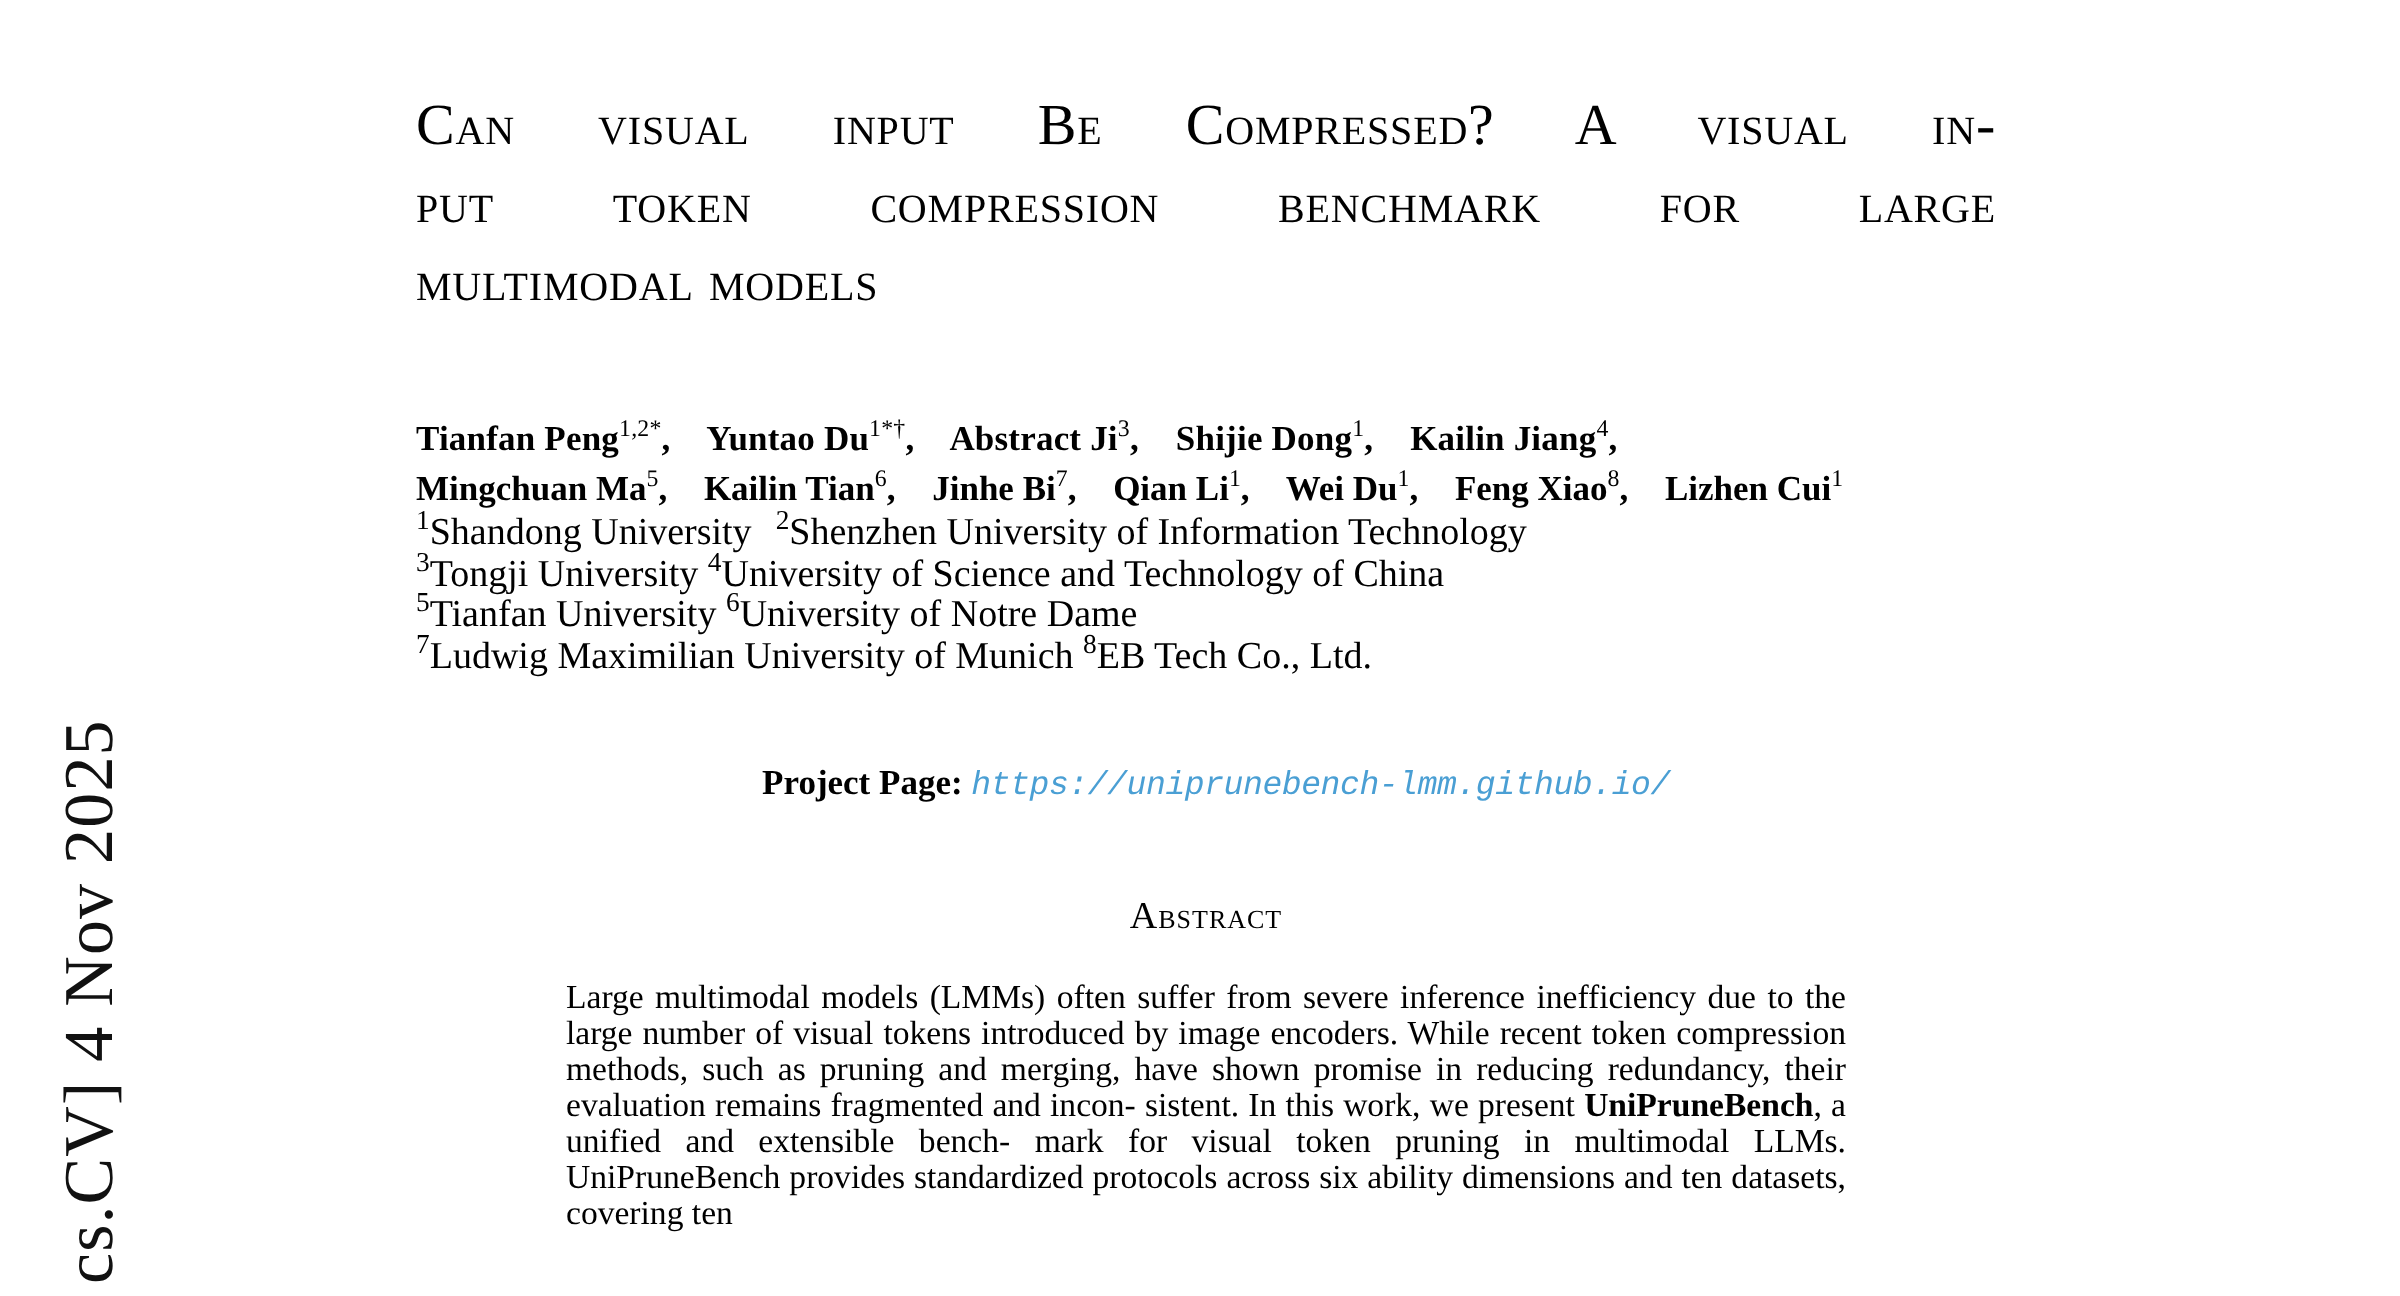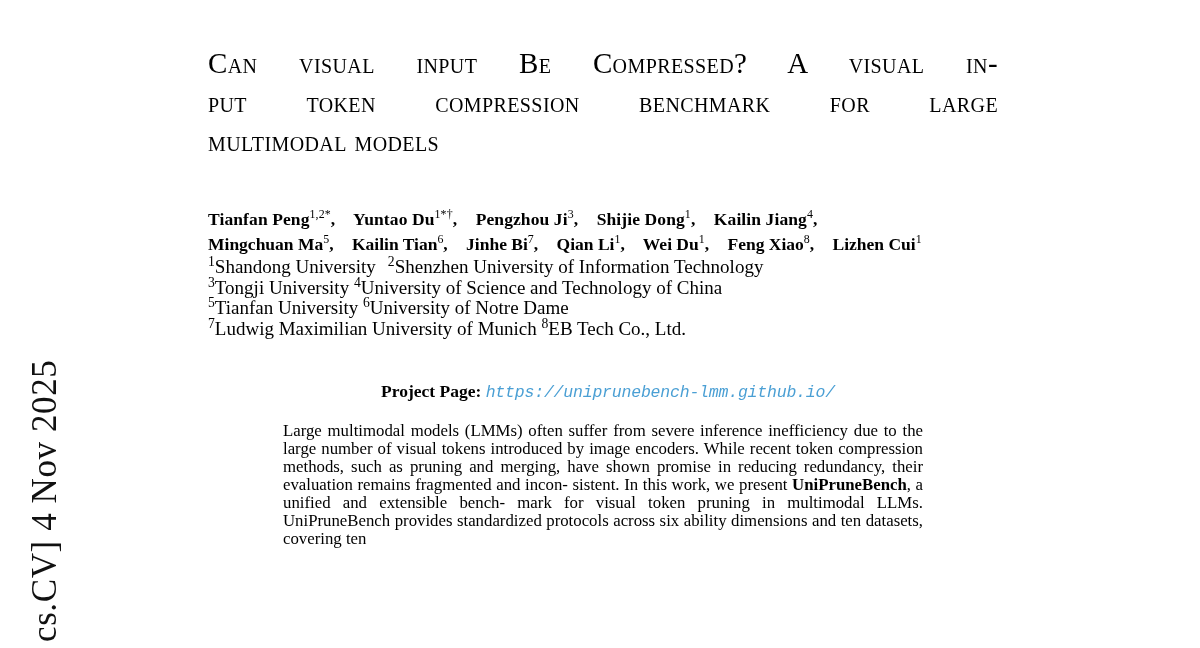--- a/index.html
+++ b/index.html
@@ -148,21 +148,21 @@
   <div class="title">
     <span class="ln just">Can visual input Be Compressed? A visual in-</span>
     <span class="ln just">put token compression benchmark for large</span>
     <span class="ln">multimodal models</span>
   </div>
 
   <div class="authors">
     <span class="aline l1">
       <span>Tianfan Peng</span><sup>1,2*</sup><span>,</span><span class="sep"></span>
       <span>Yuntao Du</span><sup>1*†</sup><span>,</span><span class="sep"></span>
-      <span>Pengzhou Ji</span><sup>3</sup><span>,</span><span class="sep"></span>
+      <span>Abstract Ji</span><sup>3</sup><span>,</span><span class="sep"></span>
       <span>Shijie Dong</span><sup>1</sup><span>,</span><span class="sep"></span>
       <span>Kailin Jiang</span><sup>4</sup><span>,</span>
     </span>
     <span class="aline l2">
       <span>Mingchuan Ma</span><sup>5</sup><span>,</span><span class="sep"></span>
       <span>Kailin Tian</span><sup>6</sup><span>,</span><span class="sep"></span>
       <span>Jinhe Bi</span><sup>7</sup><span>,</span><span class="sep"></span>
       <span>Qian Li</span><sup>1</sup><span>,</span><span class="sep"></span>
       <span>Wei Du</span><sup>1</sup><span>,</span><span class="sep"></span>
       <span>Feng Xiao</span><sup>8</sup><span>,</span><span class="sep"></span>
@@ -183,20 +183,21 @@
         <sup>7</sup><span>Ludwig Maximilian University of Munich</span> <sup>8</sup><span>EB Tech Co., Ltd.</span>
       </span>
     </span>
   </div>
 
   <div class="projectline">
     <span class="plabel">Project Page:</span>
     <a class="plink" href="#">https://uniprunebench-lmm.github.io/</a>
   </div>
 
+  <div class="abstract-head">Abstract</div>
 
   <div class="abstract-body">
     <span>Large multimodal models (LMMs) often suffer from severe inference inefficiency</span>
     <span>due to the large number of visual tokens introduced by image encoders.  While</span>
     <span>recent token compression methods, such as pruning and merging, have shown</span>
     <span>promise in reducing redundancy, their evaluation remains fragmented and incon-</span>
     <span>sistent. In this work, we present </span><b>UniPruneBench</b><span>, a unified and extensible bench-</span>
     <span>mark for visual token pruning in multimodal LLMs.  UniPruneBench provides</span>
     <span>standardized protocols across six ability dimensions and ten datasets, covering ten</span>
   </div>

